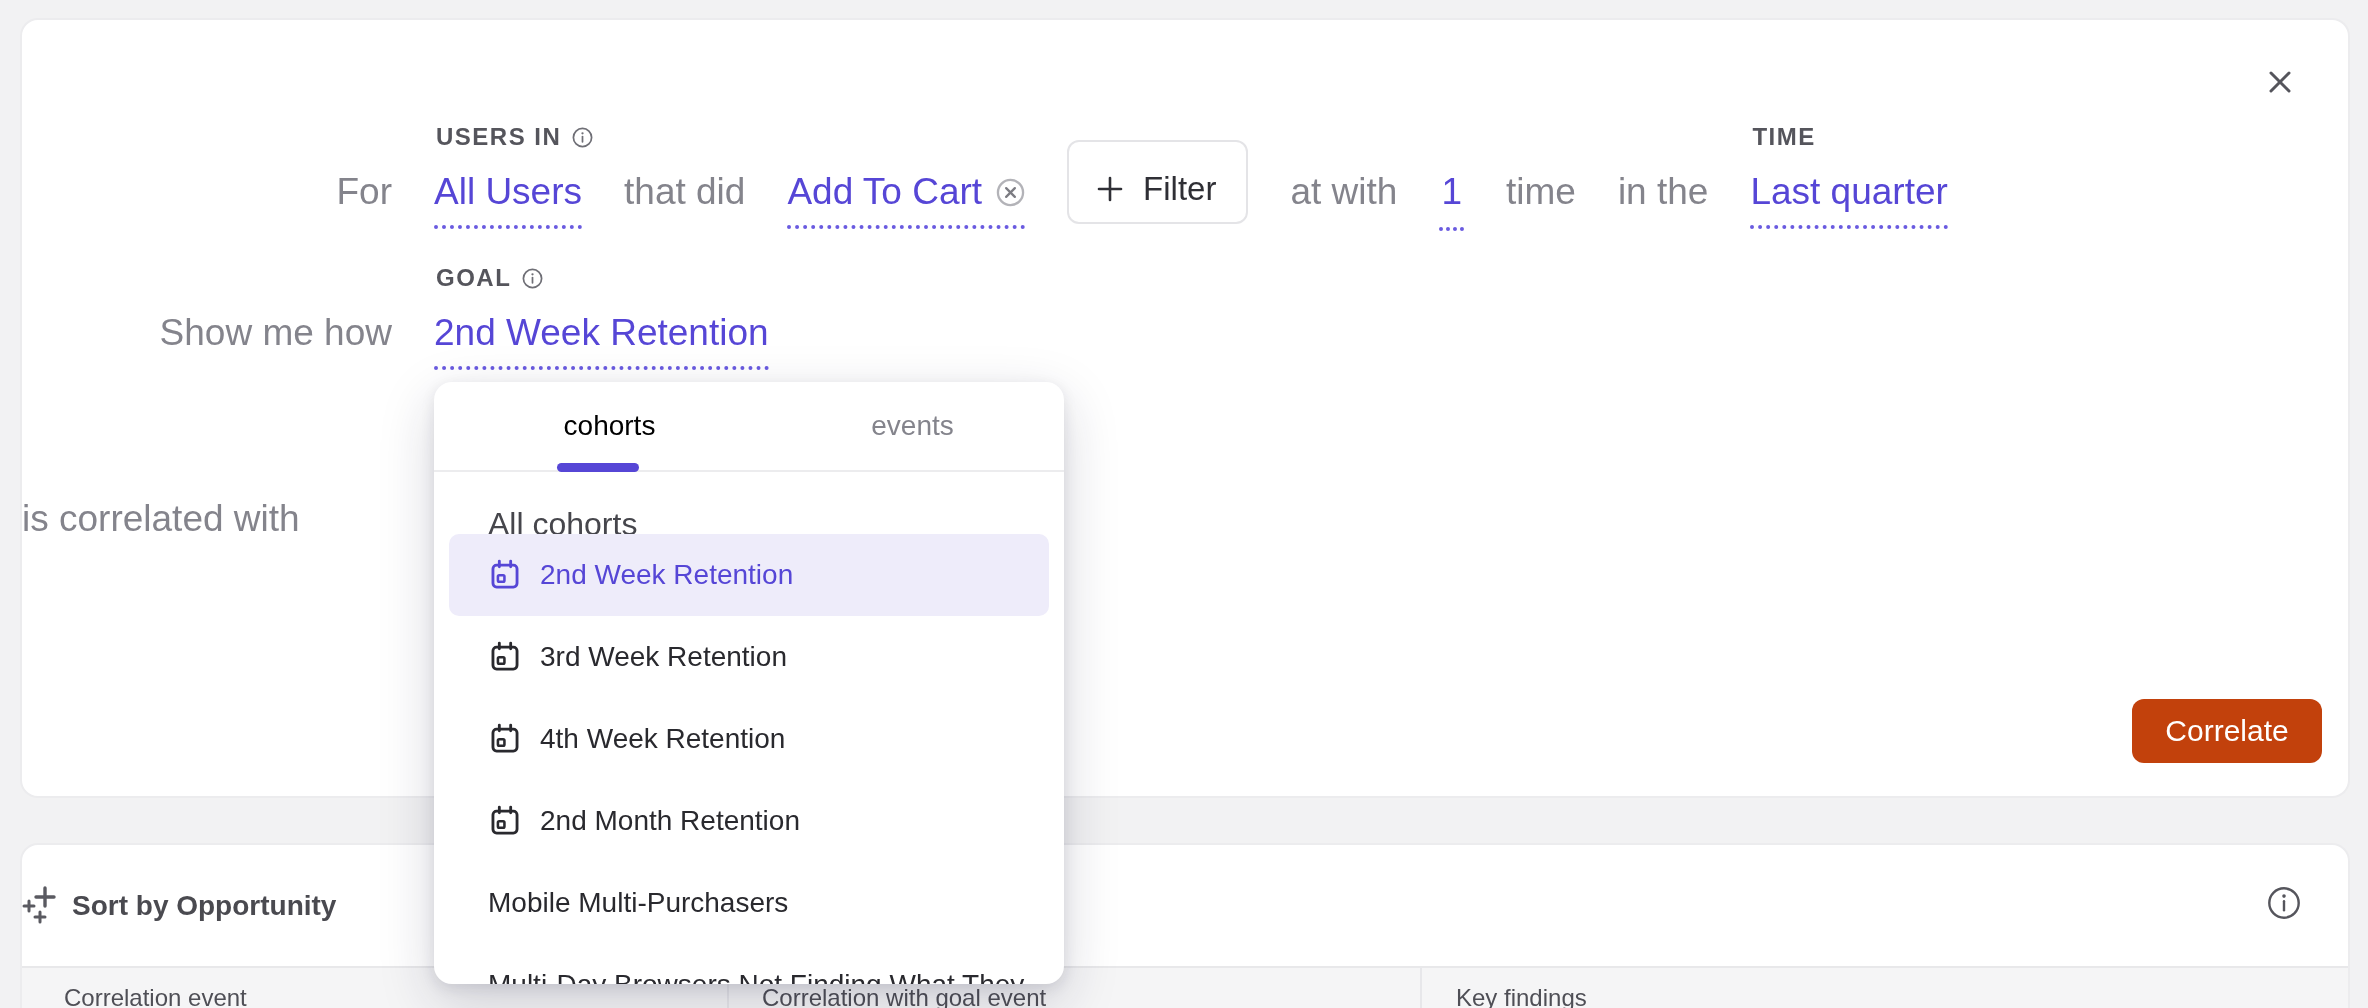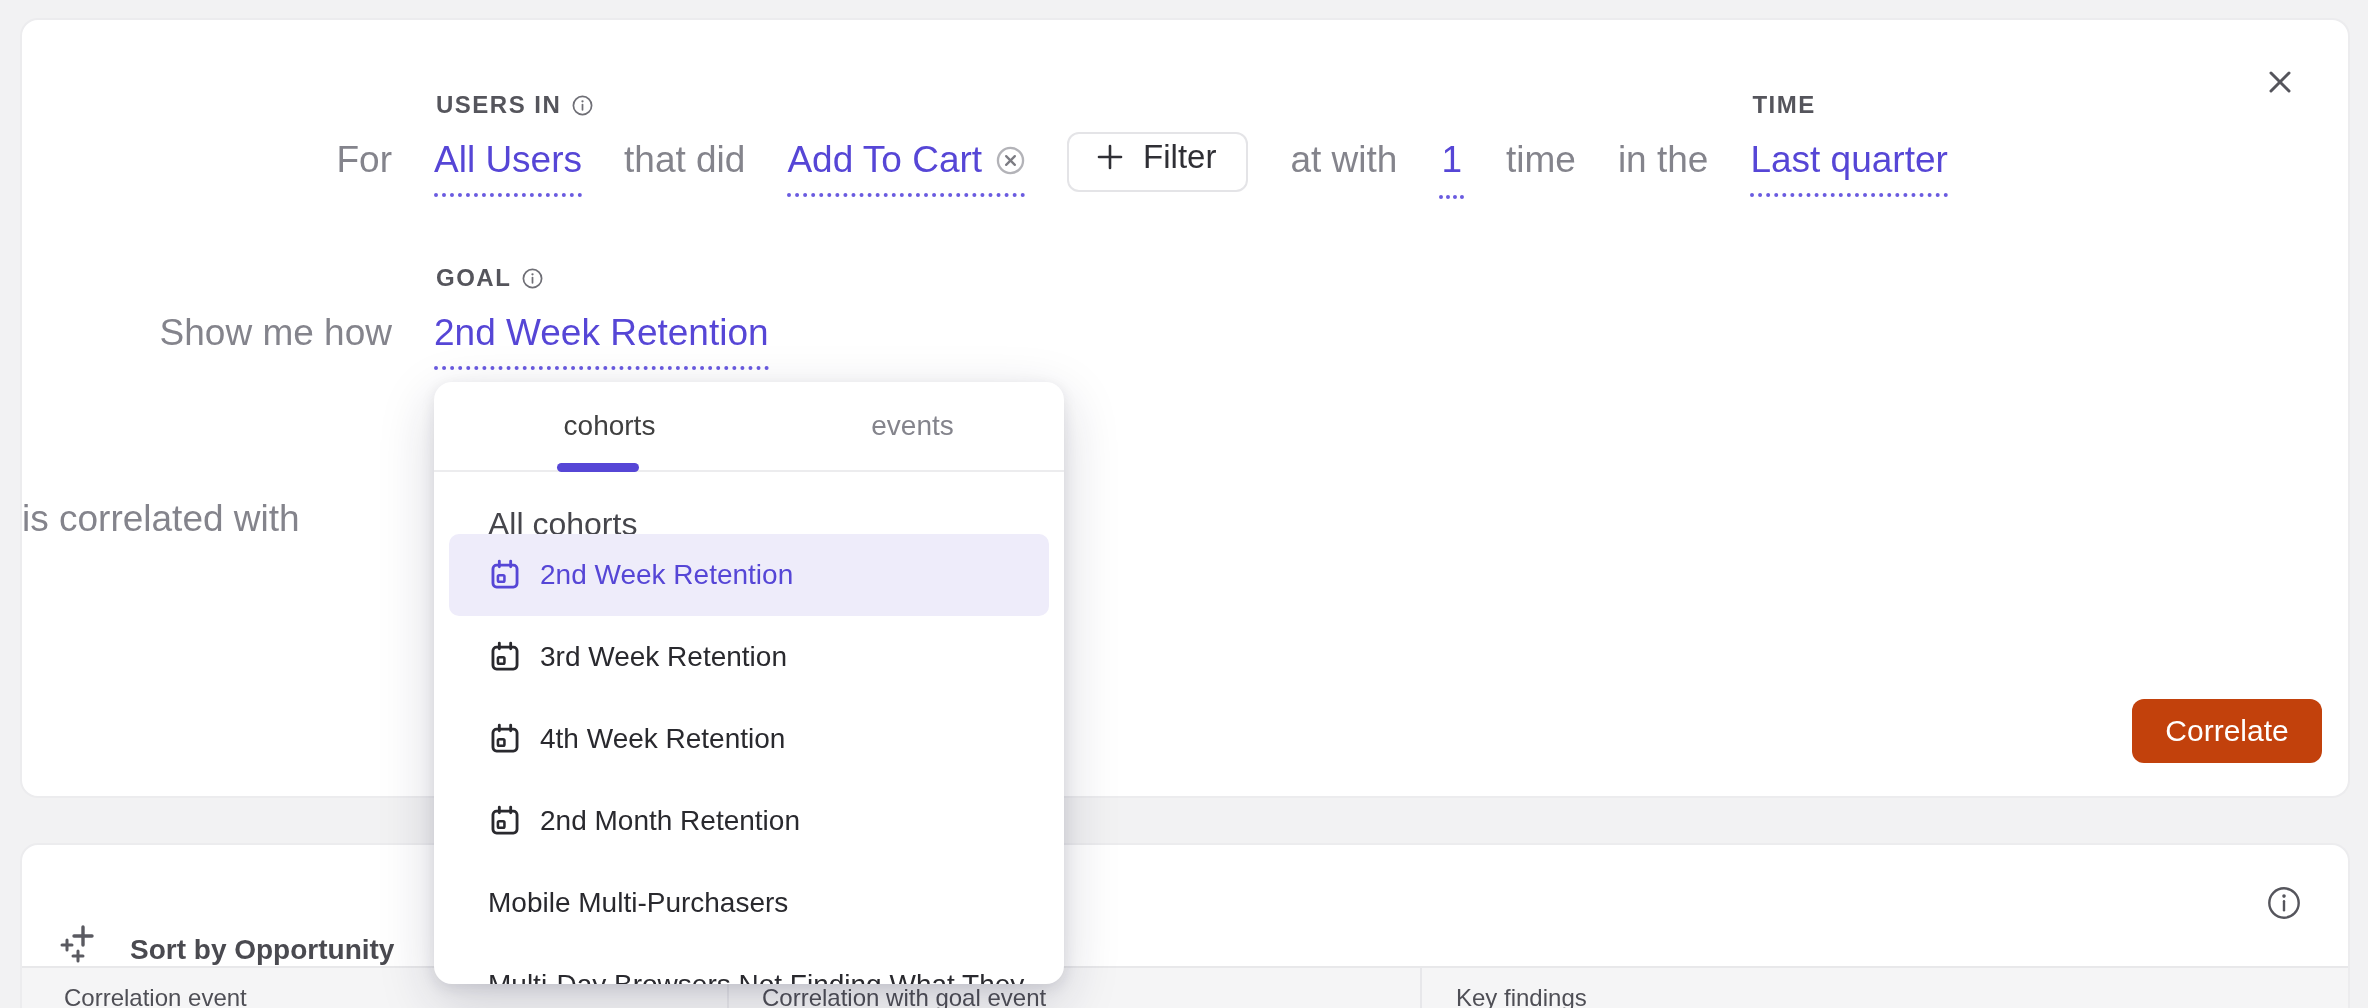--- a/index.html
+++ b/index.html
@@ -39,22 +39,22 @@
     padding-bottom:12px; border-bottom:4px dotted #6a5be0;
     display:inline-flex; align-items:center; gap:14px; cursor:pointer;
   }
   .mini-link {
     font-size:37px; font-weight:500; color:#5646d6;
     padding:0 2px 14px 2px; border-bottom:4px dotted #6a5be0; cursor:pointer;
   }
   .filter-btn {
     display:inline-flex; align-items:center; gap:18px;
     border:2px solid #e4e4e7; border-radius:12px; background:#fff;
-    padding:4px 30px 14px 26px; font-size:33px; color:#2f2f35;
-    font-family:"Liberation Sans", sans-serif; cursor:pointer;
+    padding:28px 30px 14px 26px; font-size:33px; color:#2f2f35;
+    font-family:"Liberation Sans", sans-serif; cursor:pointer;margin-top:8px;
   }
   .row3 {
     position:absolute; left:0; top:478px; width:370px;
     text-align:left; font-size:37px; color:#84848c;
   }
   .close-btn {
     position:absolute; top:42px; right:48px; width:40px; height:40px;
     display:flex; align-items:center; justify-content:center;
     background:none; border:none; cursor:pointer;
   }
@@ -68,37 +68,37 @@
   .dropdown {
     position:absolute; left:412px; top:362px; width:630px; height:602px;
     background:#fff; border-radius:18px; z-index:5; overflow:hidden;
     box-shadow:0 4px 14px rgba(25,25,60,.10), 0 18px 55px rgba(25,25,60,.18);
   }
   .tabs { height:90px; display:flex; border-bottom:2px solid #ececee; }
   .tab {
     flex:1; display:flex; align-items:center; justify-content:center;
     font-size:28px; color:#84848c; position:relative; cursor:pointer;
   }
-  .tab.active { color:#404040;padding-left:24px; }
+  .tab.active { color:#000000;padding-left:24px; }
   .tab.active .tab-underline {
     position:absolute; bottom:-2px; left:50%; transform:translateX(-50%);
     width:82px; height:9px; border-radius:5px; background:#5646d6;
   }
   .section-header { margin:34px 0 8px 54px; font-size:32px; color:#46464c; }
   .cohort-list { position:absolute; left:0; right:0; top:152px; }
   .list-item {
     height:82px; margin:0 15px; border-radius:10px; padding-left:39px;
     display:flex; align-items:center; gap:18px; font-size:28px; font-weight:500;
     color:#29292e; cursor:pointer;
   }
   .list-item.selected { background:#eeecfa; color:#5646d6; }
   .cal-wrap { width:34px; height:34px; flex:0 0 34px; display:flex; align-items:center; }
   
   .sort-row {
-    height:121px; display:flex; align-items:flex-end; gap:30px; padding-left:38px;
+    height:121px; display:flex; align-items:center; gap:10px; 
   }
   .sort-label { font-size:28px; font-weight:700; color:#4a4a50; }
   .panel-info {
     position:absolute; top:40px; right:46px; width:36px; height:36px;
     background:none; border:none; cursor:pointer; padding:0;
   }
   .header-strip {
     position:absolute; left:0; right:0; top:121px; bottom:0;
     background:#f5f5f6; border-top:2px solid #e8e8ea; display:flex;
   }

